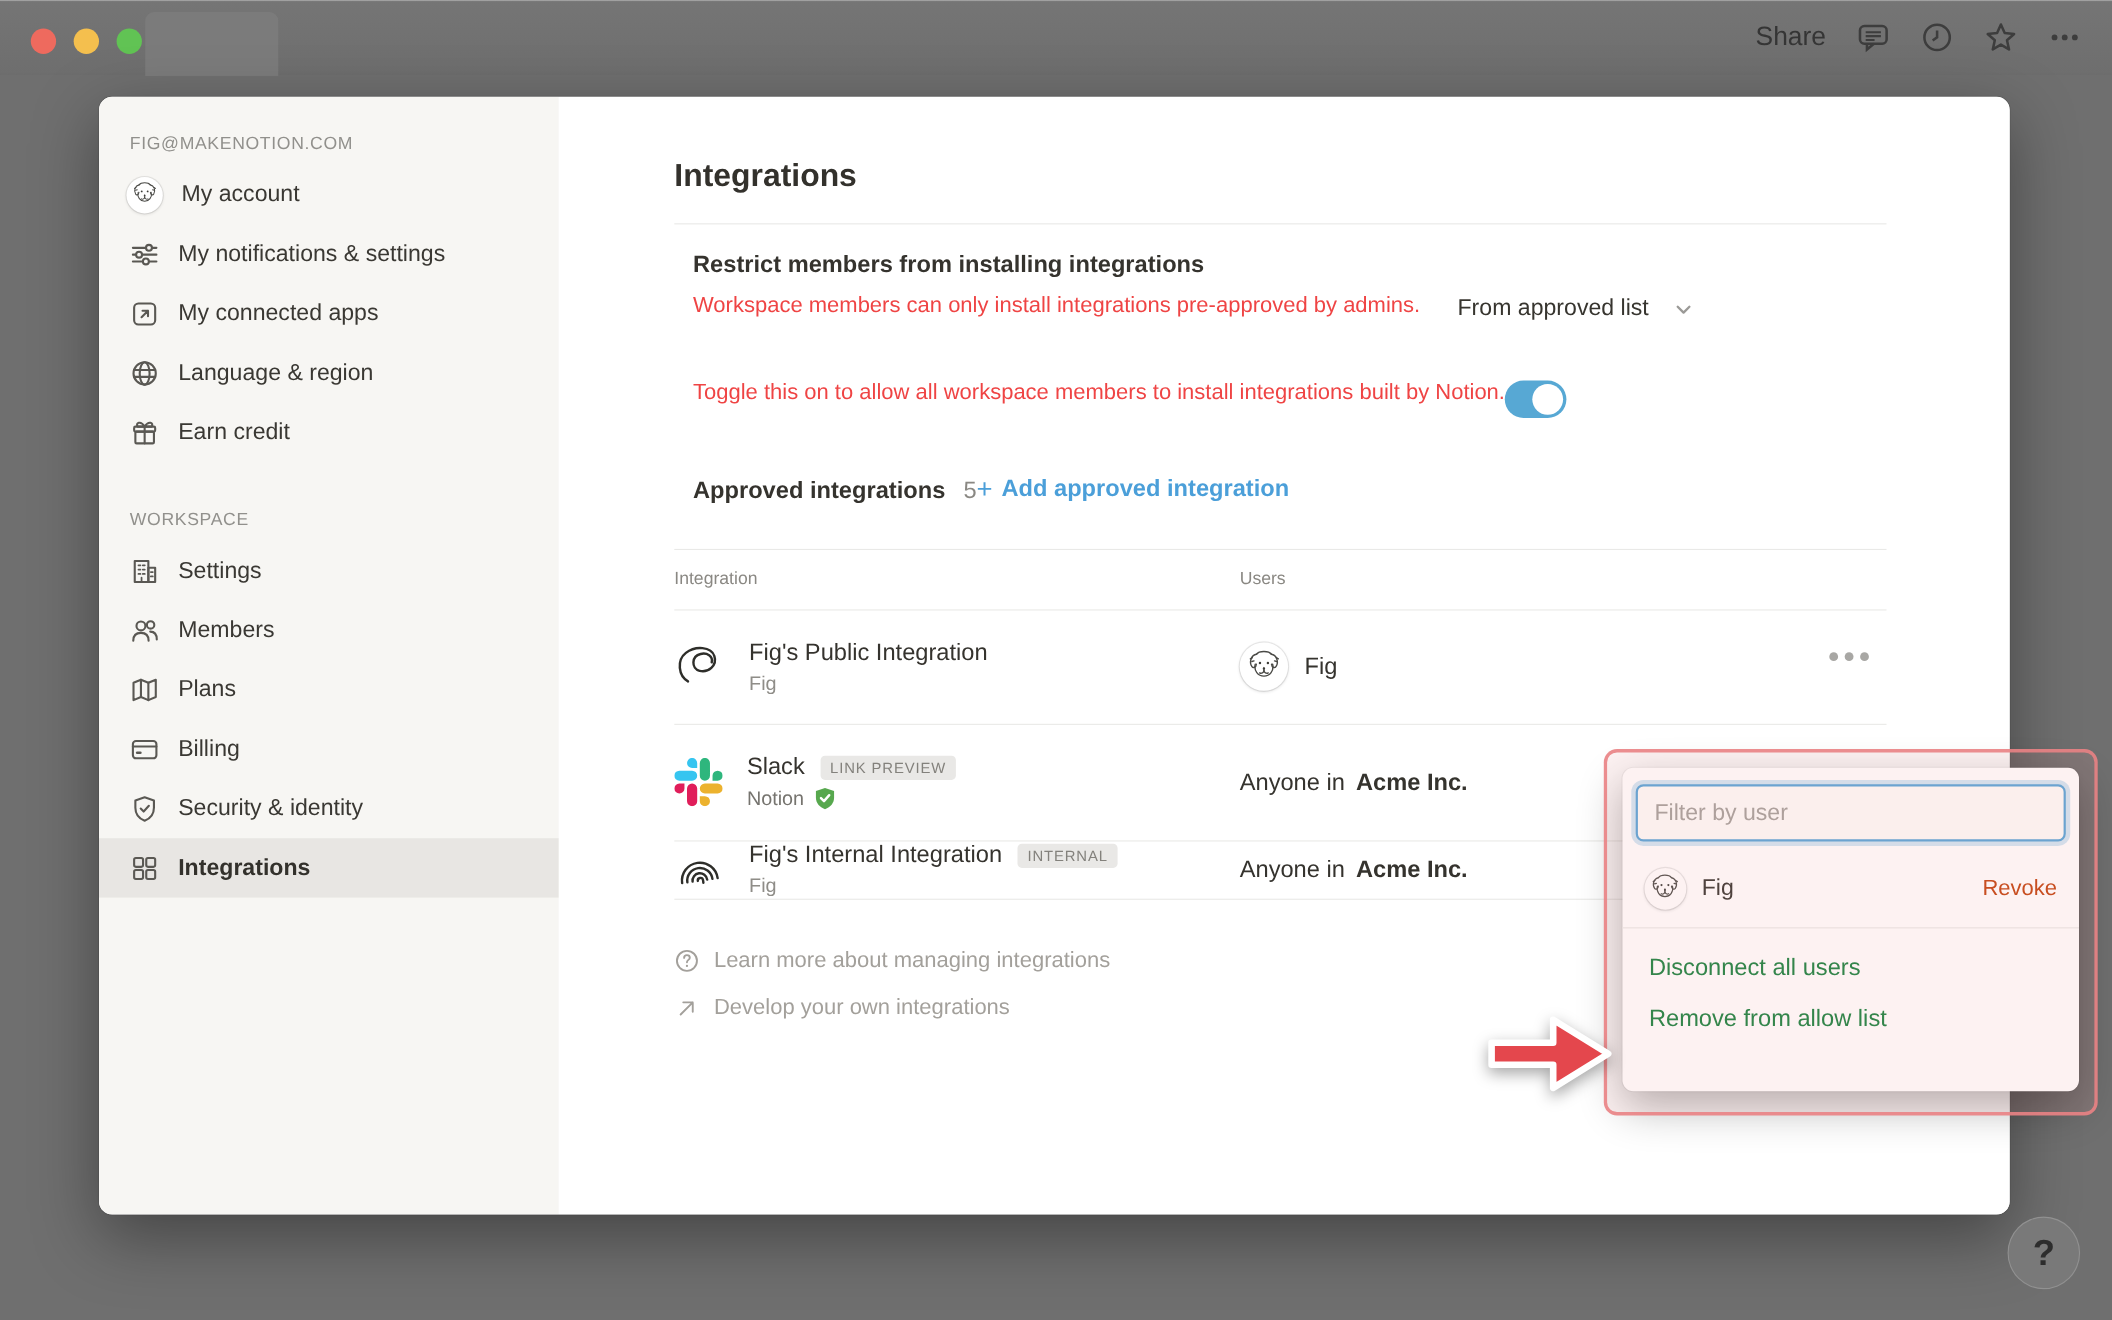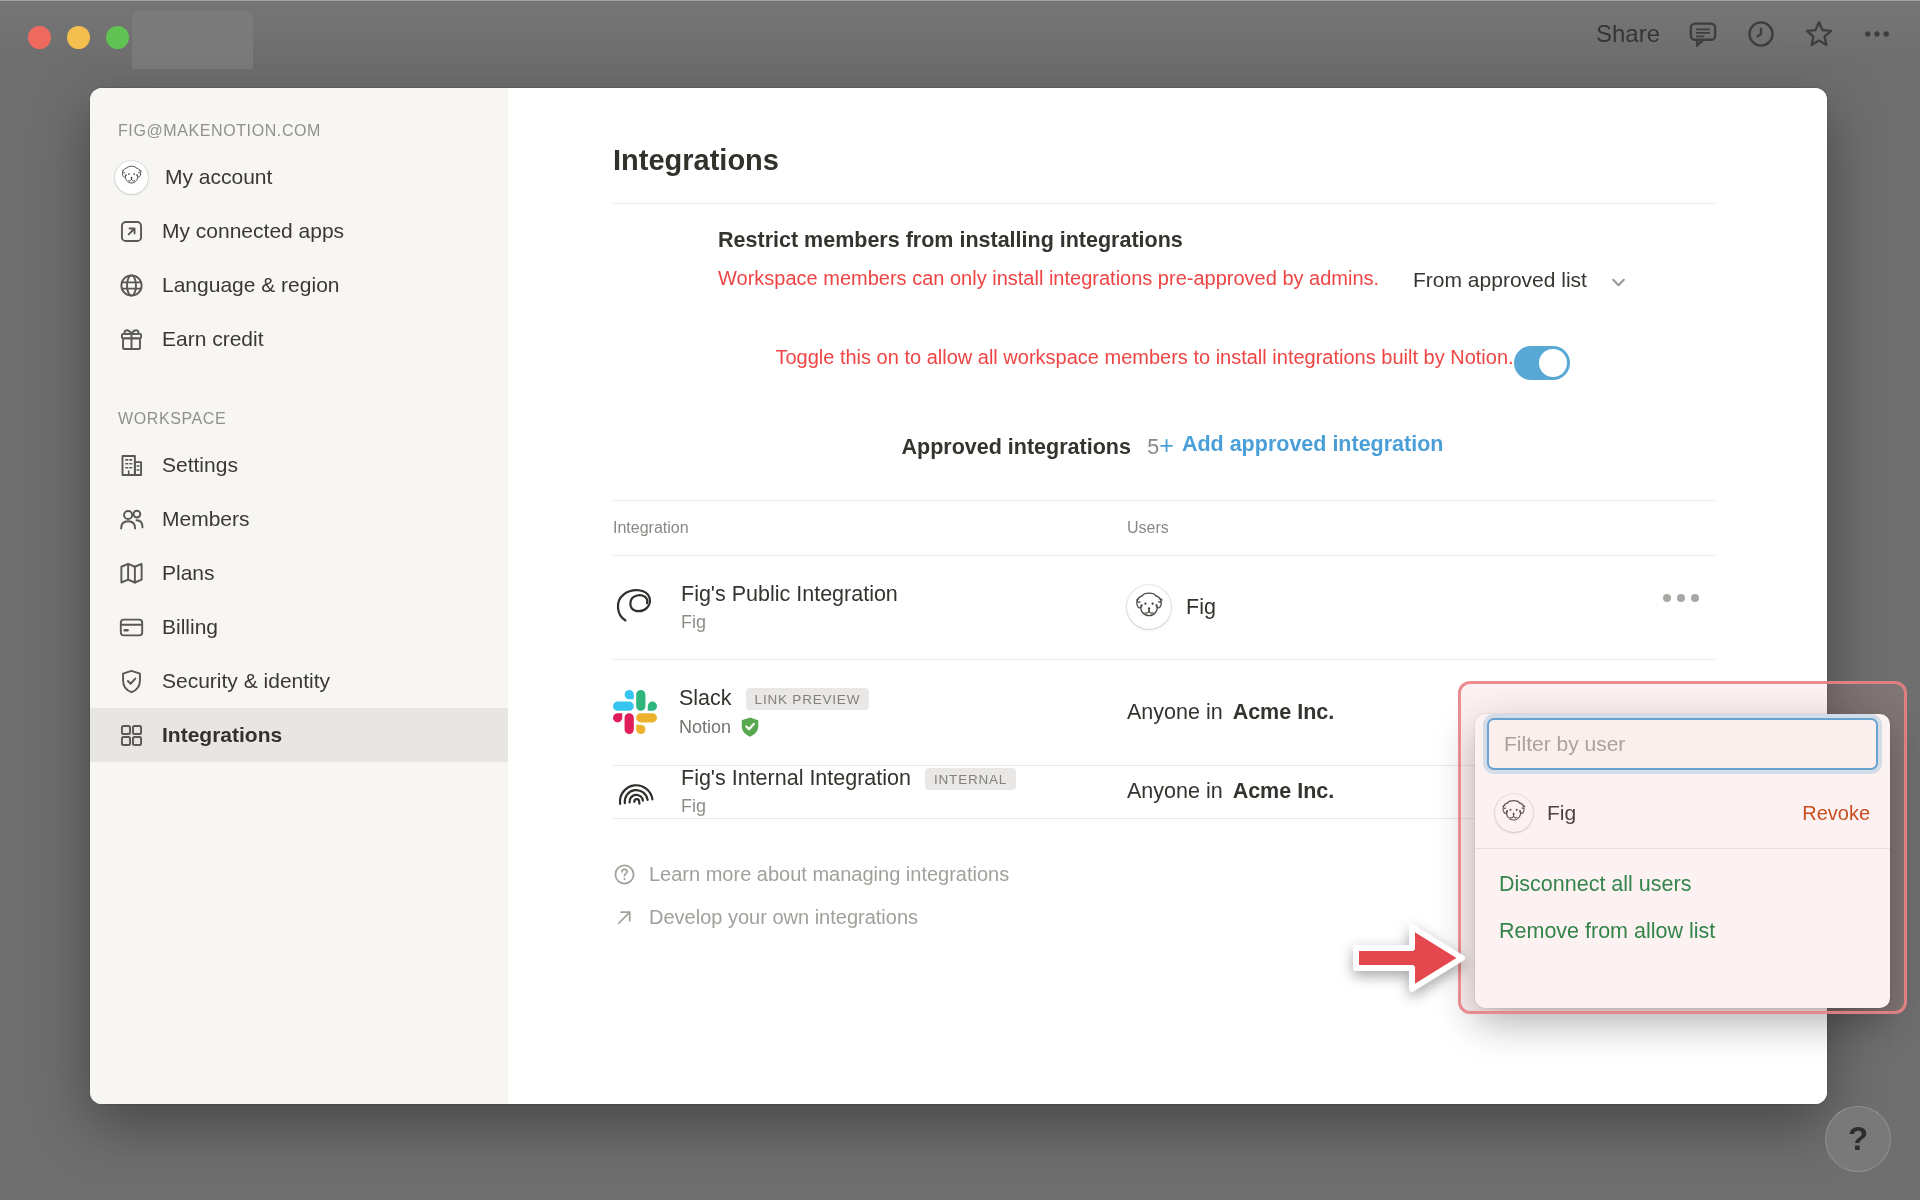--- a/index.html
+++ b/index.html
@@ -61,21 +61,21 @@
     display:flex; align-items:center; justify-content:center; overflow:hidden; flex:none;
   }
   .avatar-sm svg, .avatar-md svg { width:82%; height:82%; }
 
   
   .main { flex:1; background:#fff; padding:56px 112px 0 105px; position:relative; }
   .page-title { font-size:29px; font-weight:700; color:#33312c; }
   .divider { height:1px; background:#e9e9e7; }
   .divider-top { margin-top:26px; }
 
-  .section-row { display:flex; justify-content:center;margin-left:17px; }
+  .section-row { display:flex; justify-content:flex-start;margin-left:17px; }
   .restrict-row { margin-top:24px; }
   .section-title { font-size:21.5px; font-weight:600; color:#35332e; display:flex; align-items:center; gap:9px; }
   .section-desc { font-size:20px; color:#ef4444; margin-top:10px; line-height:31px; }
   .restrict-desc { width:695px; }
   .dropdown { display:flex; align-items:center; gap:23px; margin-top:38px; font-size:21px; color:#37352f; cursor:default; }
   .chev { width:17px; height:17px; }
   .chev svg { width:100%; height:100%; stroke:#9b9a97; fill:none; stroke-width:2; stroke-linecap:round; stroke-linejoin:round; }
 
   .autoapprove-row { margin-top:38px; }
   .builtby { display:inline-flex; align-items:center; gap:7px; color:#55a34a; }
@@ -127,24 +127,24 @@
   .more-dots i { width:8px; height:8px; border-radius:50%; background:#a8a7a4; display:block; }
 
   
   .footer-links { margin-top:34px; }
   .f-link { display:flex; align-items:center; gap:13px; font-size:20px; color:#a3a09b; height:43px; cursor:pointer; }
   .f-icon { width:23px; height:23px; display:flex; }
   .f-icon svg { width:100%; height:100%; stroke:#a3a09b; fill:none; stroke-width:1.8; stroke-linecap:round; stroke-linejoin:round; }
 
   
   .popup-card {
-    position:absolute; left:1475px; top:714px; width:415px; height:294px;
+    position:absolute; left:1475px; top:698px; width:415px; height:294px;
     background:#fff; border-radius:10px; z-index:30;
     box-shadow:0 0 0 1px rgba(15,15,15,.05), 0 14px 40px rgba(0,0,0,.32);
-    padding:4px 12px 0;
+    padding:15px 12px 0;
   }
   .filter-input {
     width:100%; height:52px; border:2px solid #55a4d8; border-radius:7px;
     box-shadow:0 0 0 4px rgba(85,164,216,.28);
     background:#fdfcfa; font-size:21px; color:#37352f; padding:0 15px; outline:none;
     font-family:"Liberation Sans", sans-serif;
   }
   .filter-input::placeholder { color:#a3a09b; }
   .popup-user-row { display:flex; align-items:center; gap:14px; height:62px; margin-top:12px; padding:0 8px; }
   .popup-user-name { font-size:21px; color:#35332e; flex:1; }
@@ -242,20 +242,31 @@
       <span class="avatar-sm">
         <svg viewBox="0 0 48 48">
             <use href="#dog-doodle"></use>
           </svg>
       </span>
       <span>My account</span>
     </div>
     <div class="sb-item">
       <span class="sb-icon">
         <svg viewBox="0 0 24 24">
+            <path d="M2.5,6.5 h19 M2.5,12 h19 M2.5,17.5 h19"></path>
+            <circle cx="15.5" cy="6.5" r="2.4" fill="#f7f6f3"></circle>
+            <circle cx="7.5" cy="12" r="2.4" fill="#f7f6f3"></circle>
+            <circle cx="13" cy="17.5" r="2.4" fill="#f7f6f3"></circle>
+          </svg>
+      </span>
+      <span>My notifications &amp; settings</span>
+    </div>
+    <div class="sb-item">
+      <span class="sb-icon">
+        <svg viewBox="0 0 24 24">
             <rect x="3.5" y="3.5" width="17" height="17" rx="3.5"></rect>
             <path d="M9.5,14.5 L14.7,9.3 M10.3,9.3 h4.4 v4.4"></path>
           </svg>
       </span>
       <span>My connected apps</span>
     </div>
     <div class="sb-item">
       <span class="sb-icon">
         <svg viewBox="0 0 24 24">
             <circle cx="12" cy="12" r="9"></circle>

